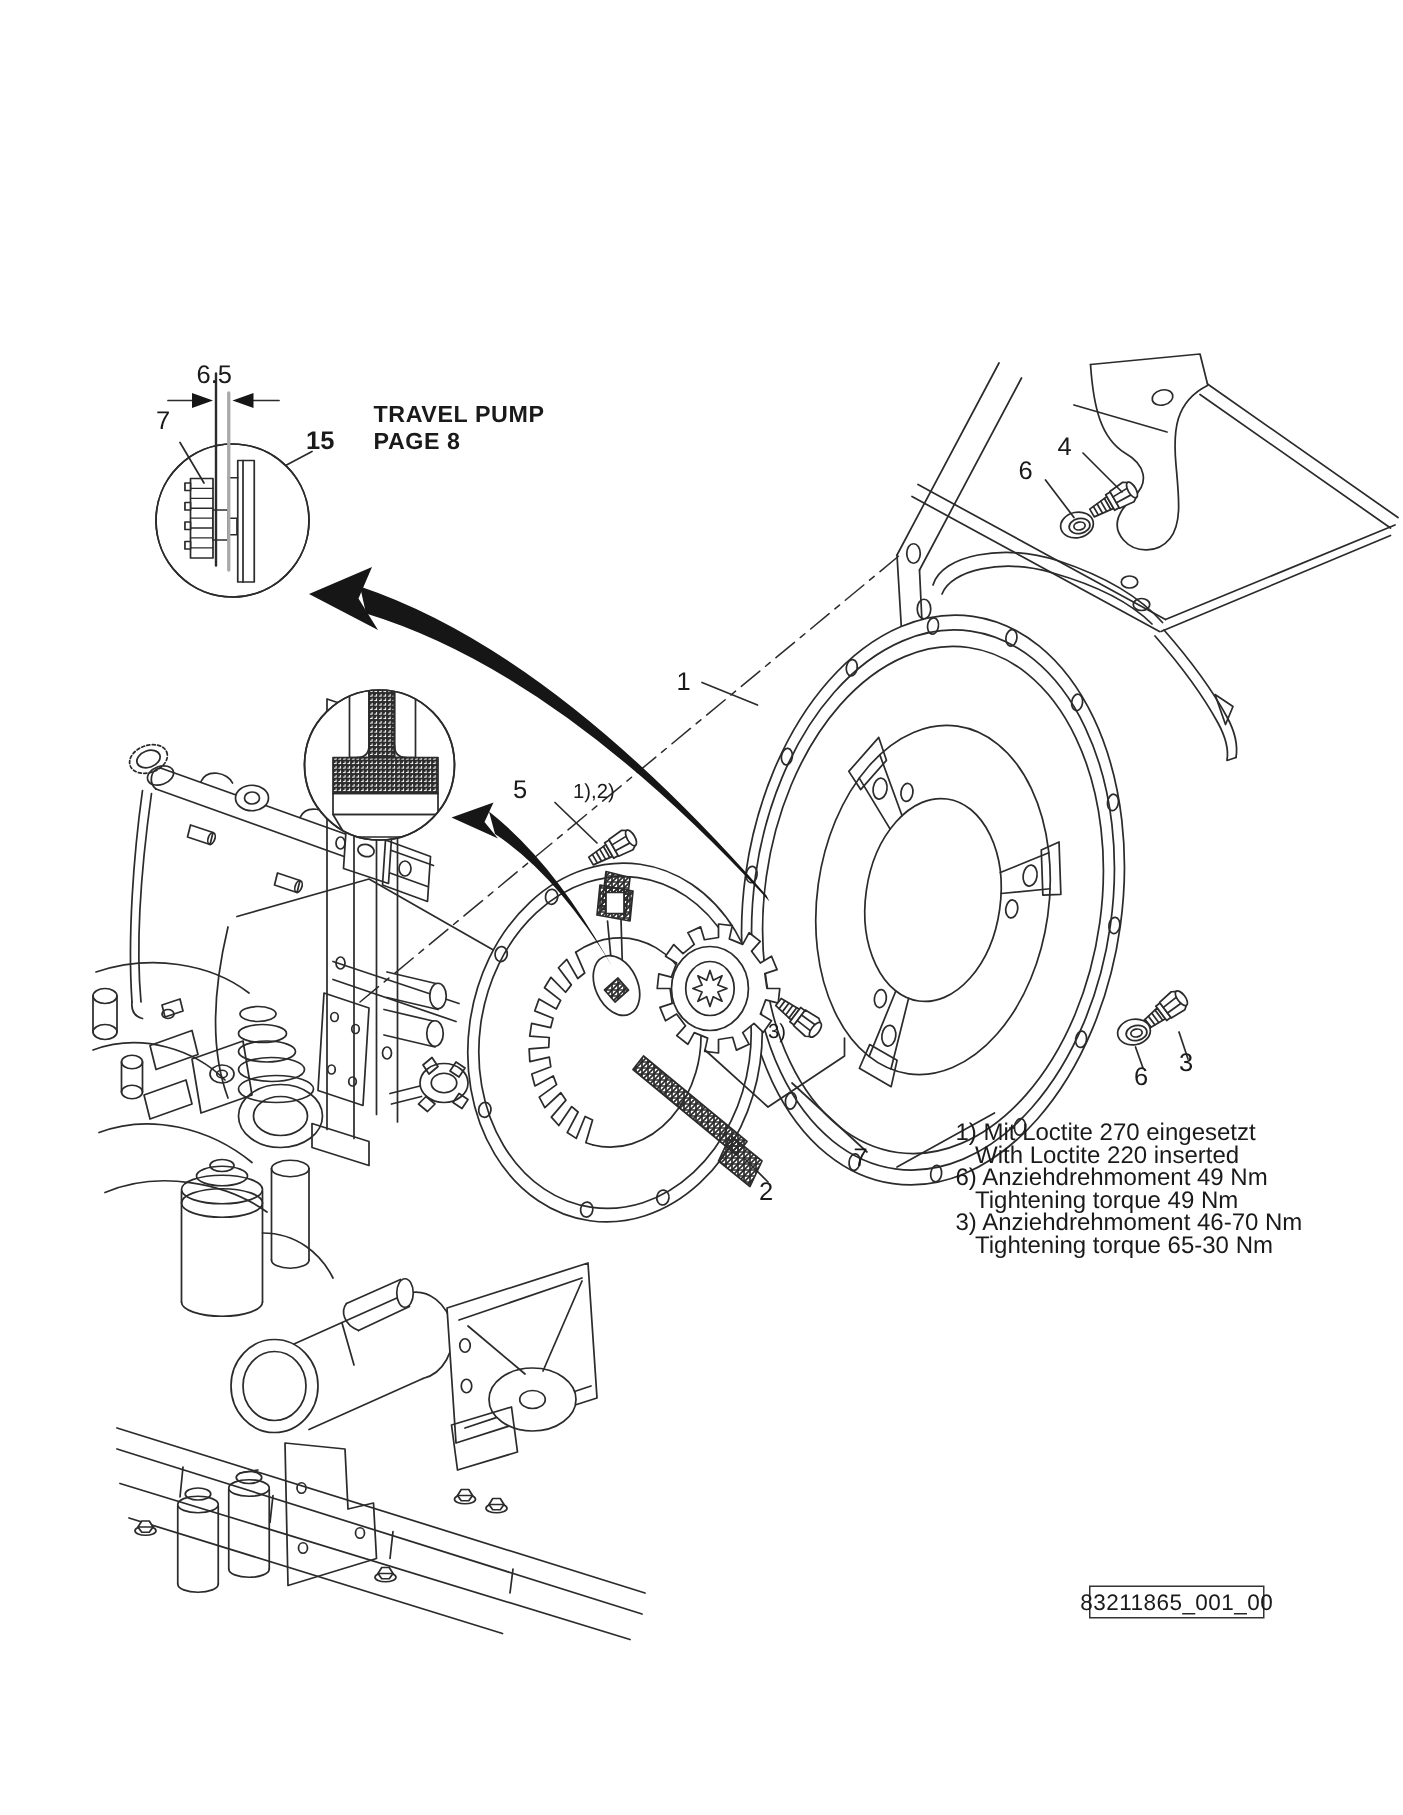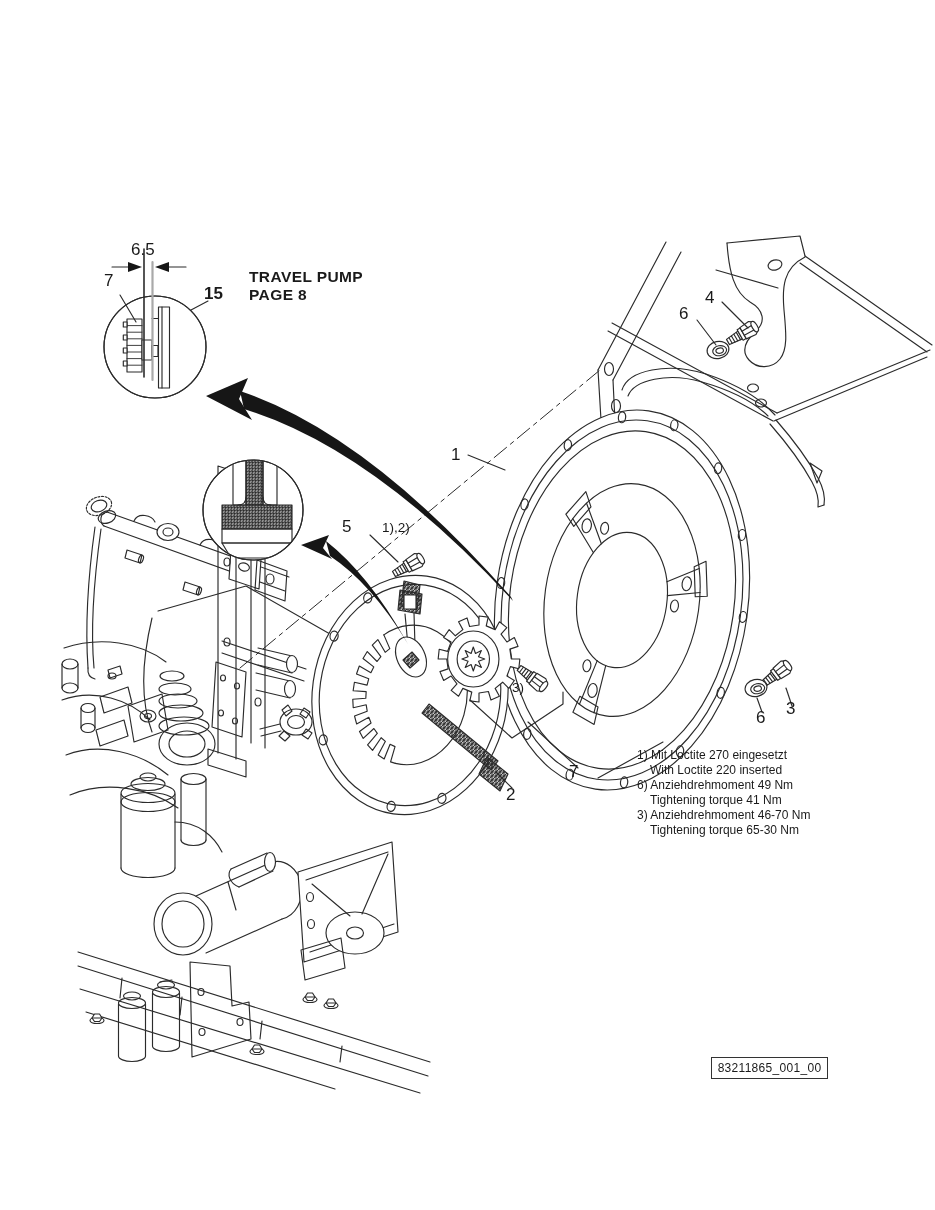--- a/index.html
+++ b/index.html
@@ -13,24 +13,24 @@
   svg .thin{stroke-width:0.9;}
   svg .thick{stroke-width:1.6;}
   svg .gray{stroke:#a9a9a9;stroke-width:2.2;}
   svg .hd{fill:url(#hd);stroke:#2b2b2b;}
   svg .hx{fill:url(#hx);stroke:#2b2b2b;}
   svg .sg, svg .sg *{vector-effect:non-scaling-stroke;}
   svg .dash{stroke-dasharray:16 5 4 5;stroke-width:1;}
   .lbl{position:absolute;font-size:17px;line-height:1;white-space:nowrap;}
   .lbl.sm{font-size:13.5px;}
   .title2{position:absolute;font-size:15.5px;line-height:18px;letter-spacing:0.4px;}
-  .notes{position:absolute;left:637px;top:748px;font-size:12px;line-height:15px;white-space:nowrap;}
+  .notes{position:absolute;left:637px;top:748px;font-size:16px;line-height:15px;white-space:nowrap;}
   .notes .en{padding-left:13px;}
-  .refbox{position:absolute;left:711px;top:1057px;width:115px;height:20px;border:1.3px solid #333;
-          font-size:12px;letter-spacing:0.3px;display:flex;align-items:center;justify-content:center;}
+  .refbox{position:absolute;left:726px;top:1057px;width:115px;height:20px;border:1.3px solid #333;
+          font-size:15px;letter-spacing:0.3px;display:flex;align-items:center;justify-content:center;}
 </style>
 </head>
 <body>
 
 <div id="page">
 
 <svg width="935" height="1210" viewBox="0 0 935 1210">
 <defs>
   <pattern id="hd" width="3" height="3" patternUnits="userSpaceOnUse">
     <rect width="3" height="3" fill="#ffffff"></rect>
@@ -380,20 +380,20 @@
 <div class="lbl sm" style="left:362px;top:521px;margin-left:20px;">1),2)</div>
 <div class="lbl" style="left:679px;top:305px;">6</div>
 <div class="lbl" style="left:756px;top:709px;">6</div>
 <div class="lbl" style="left:569px;top:763px;">7</div>
 <div class="lbl sm" style="left:512px;top:681px;">3)</div>
 
 <div class="notes">
   <div>1) Mit Loctite 270 eingesetzt</div>
   <div class="en">With Loctite 220 inserted</div>
   <div>6) Anziehdrehmoment 49 Nm</div>
-  <div class="en">Tightening torque 41 Nm</div>
+  <div class="en">Tightening torque 49 Nm</div>
   <div>3) Anziehdrehmoment 46-70 Nm</div>
   <div class="en">Tightening torque 65-30 Nm</div>
 </div>
 
 <div class="refbox">83211865_001_00</div>
 
 </div>
 
 </body></html>

